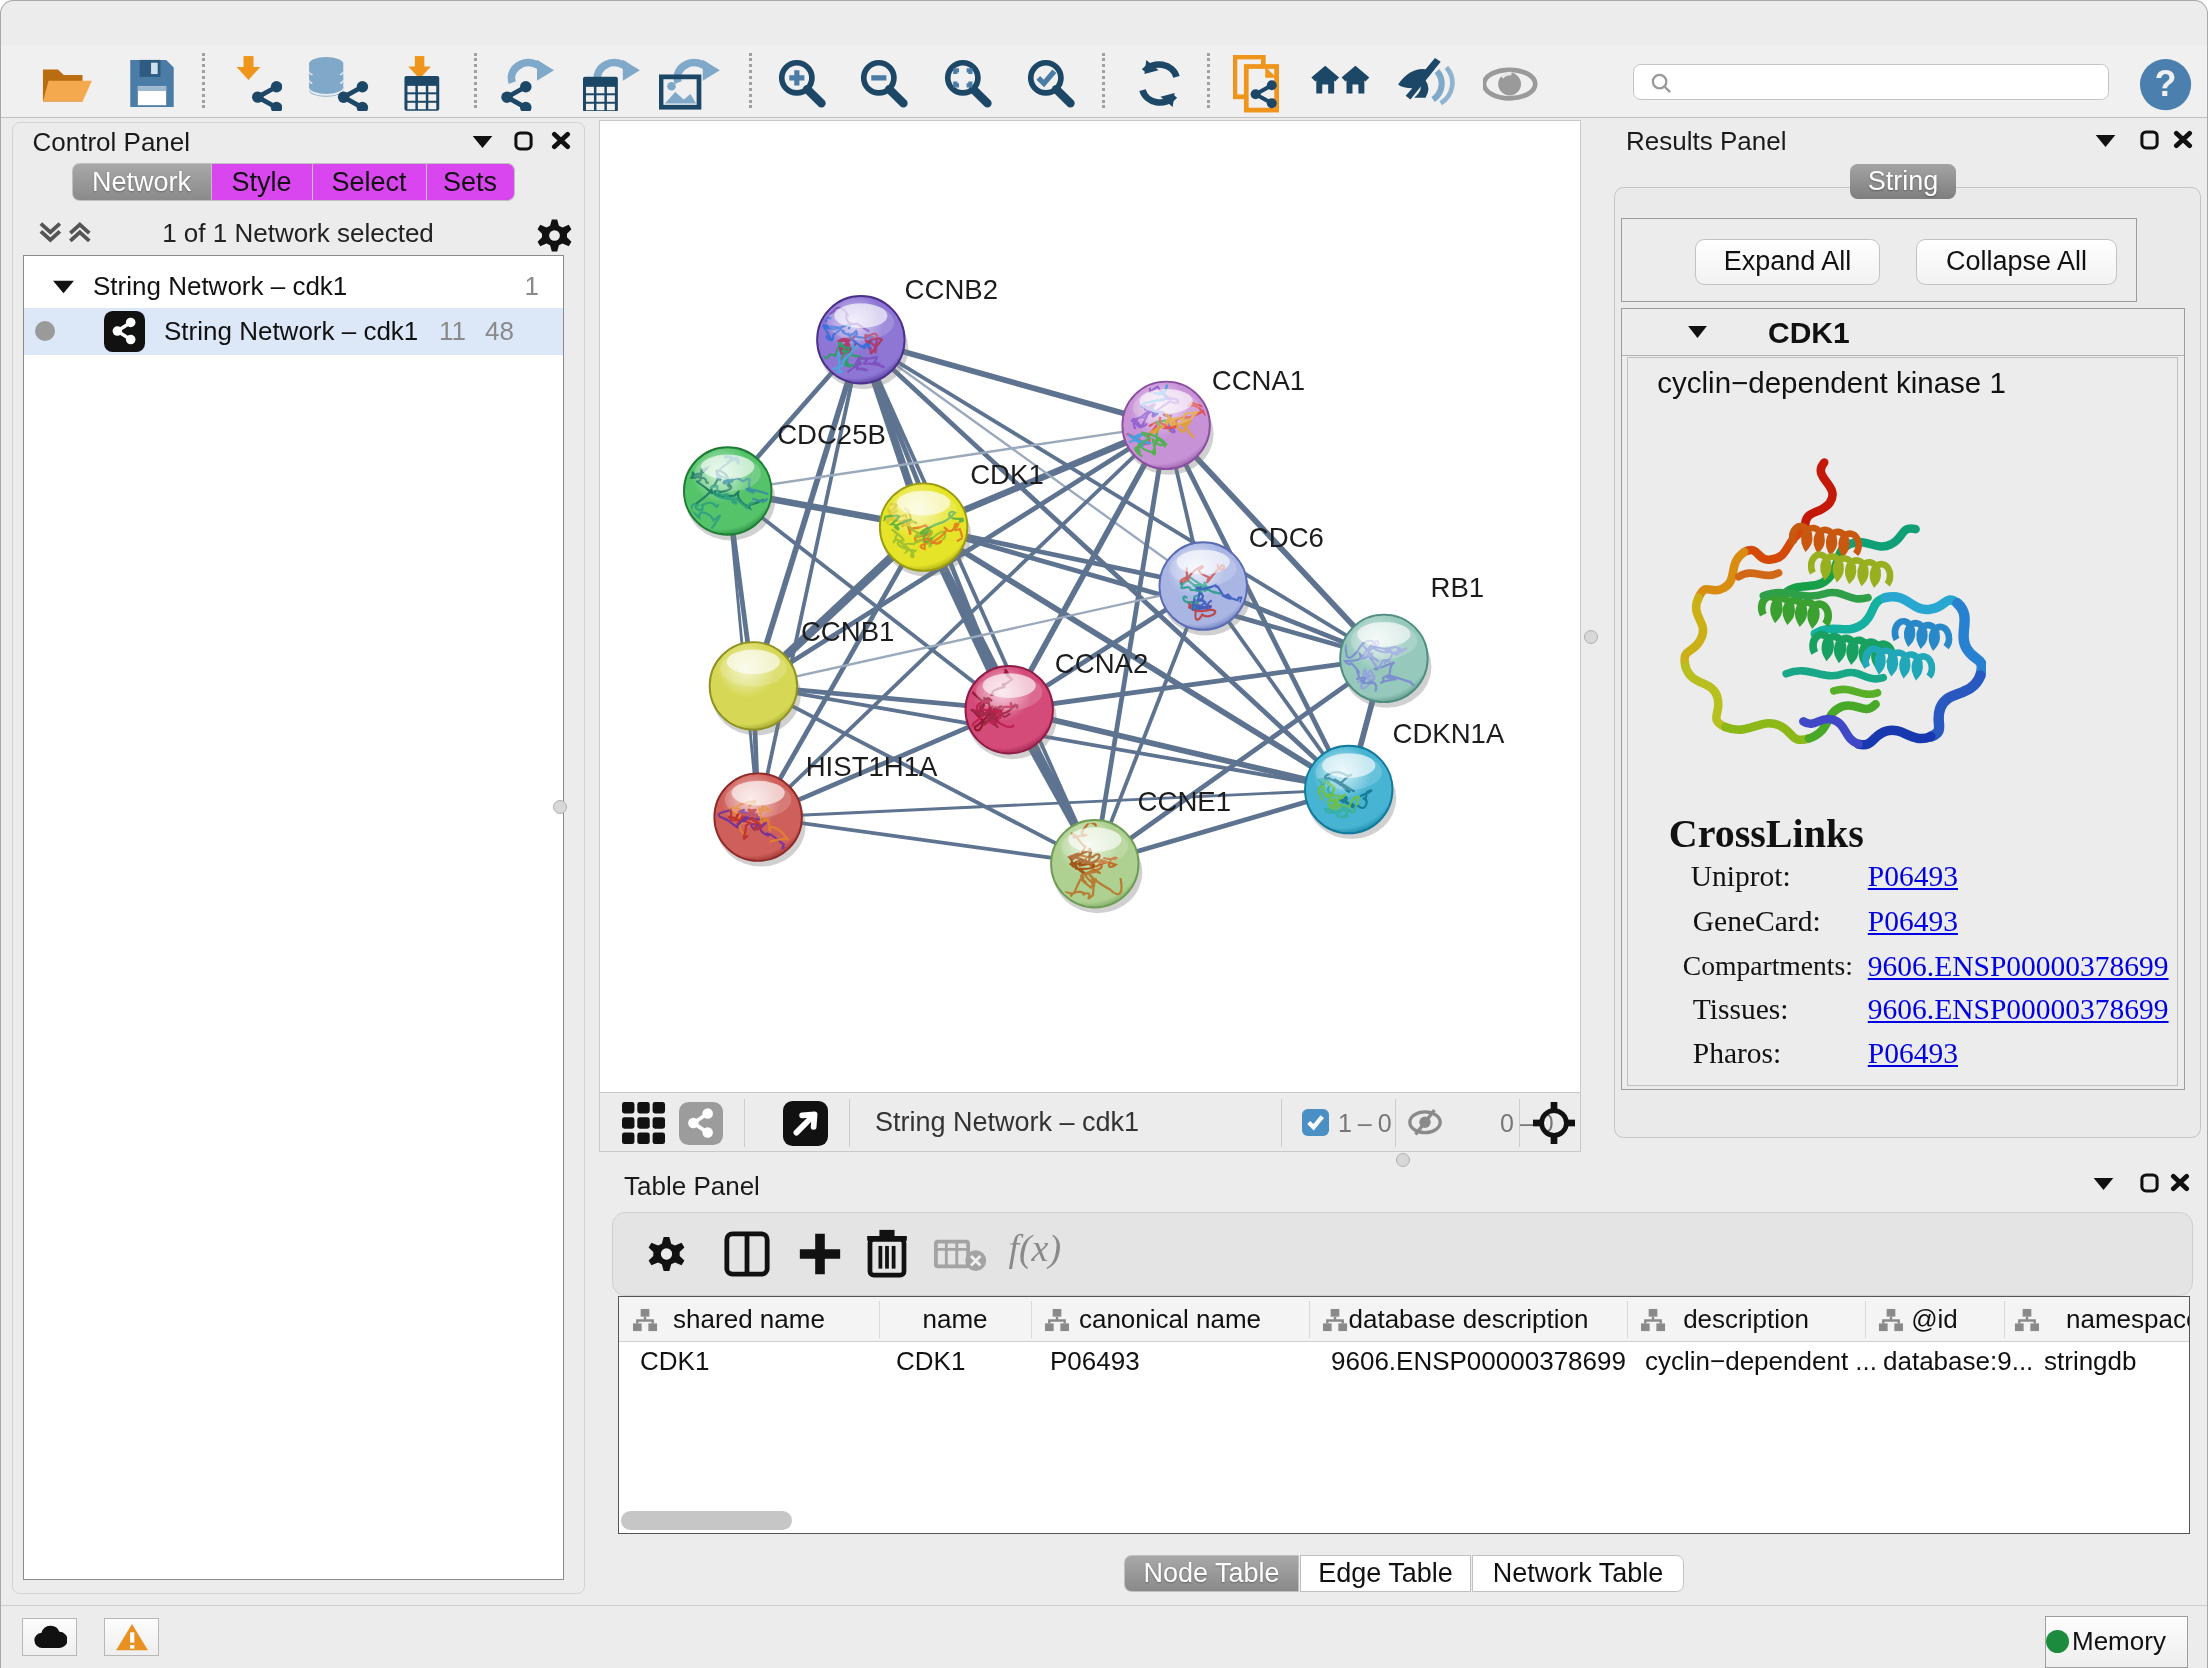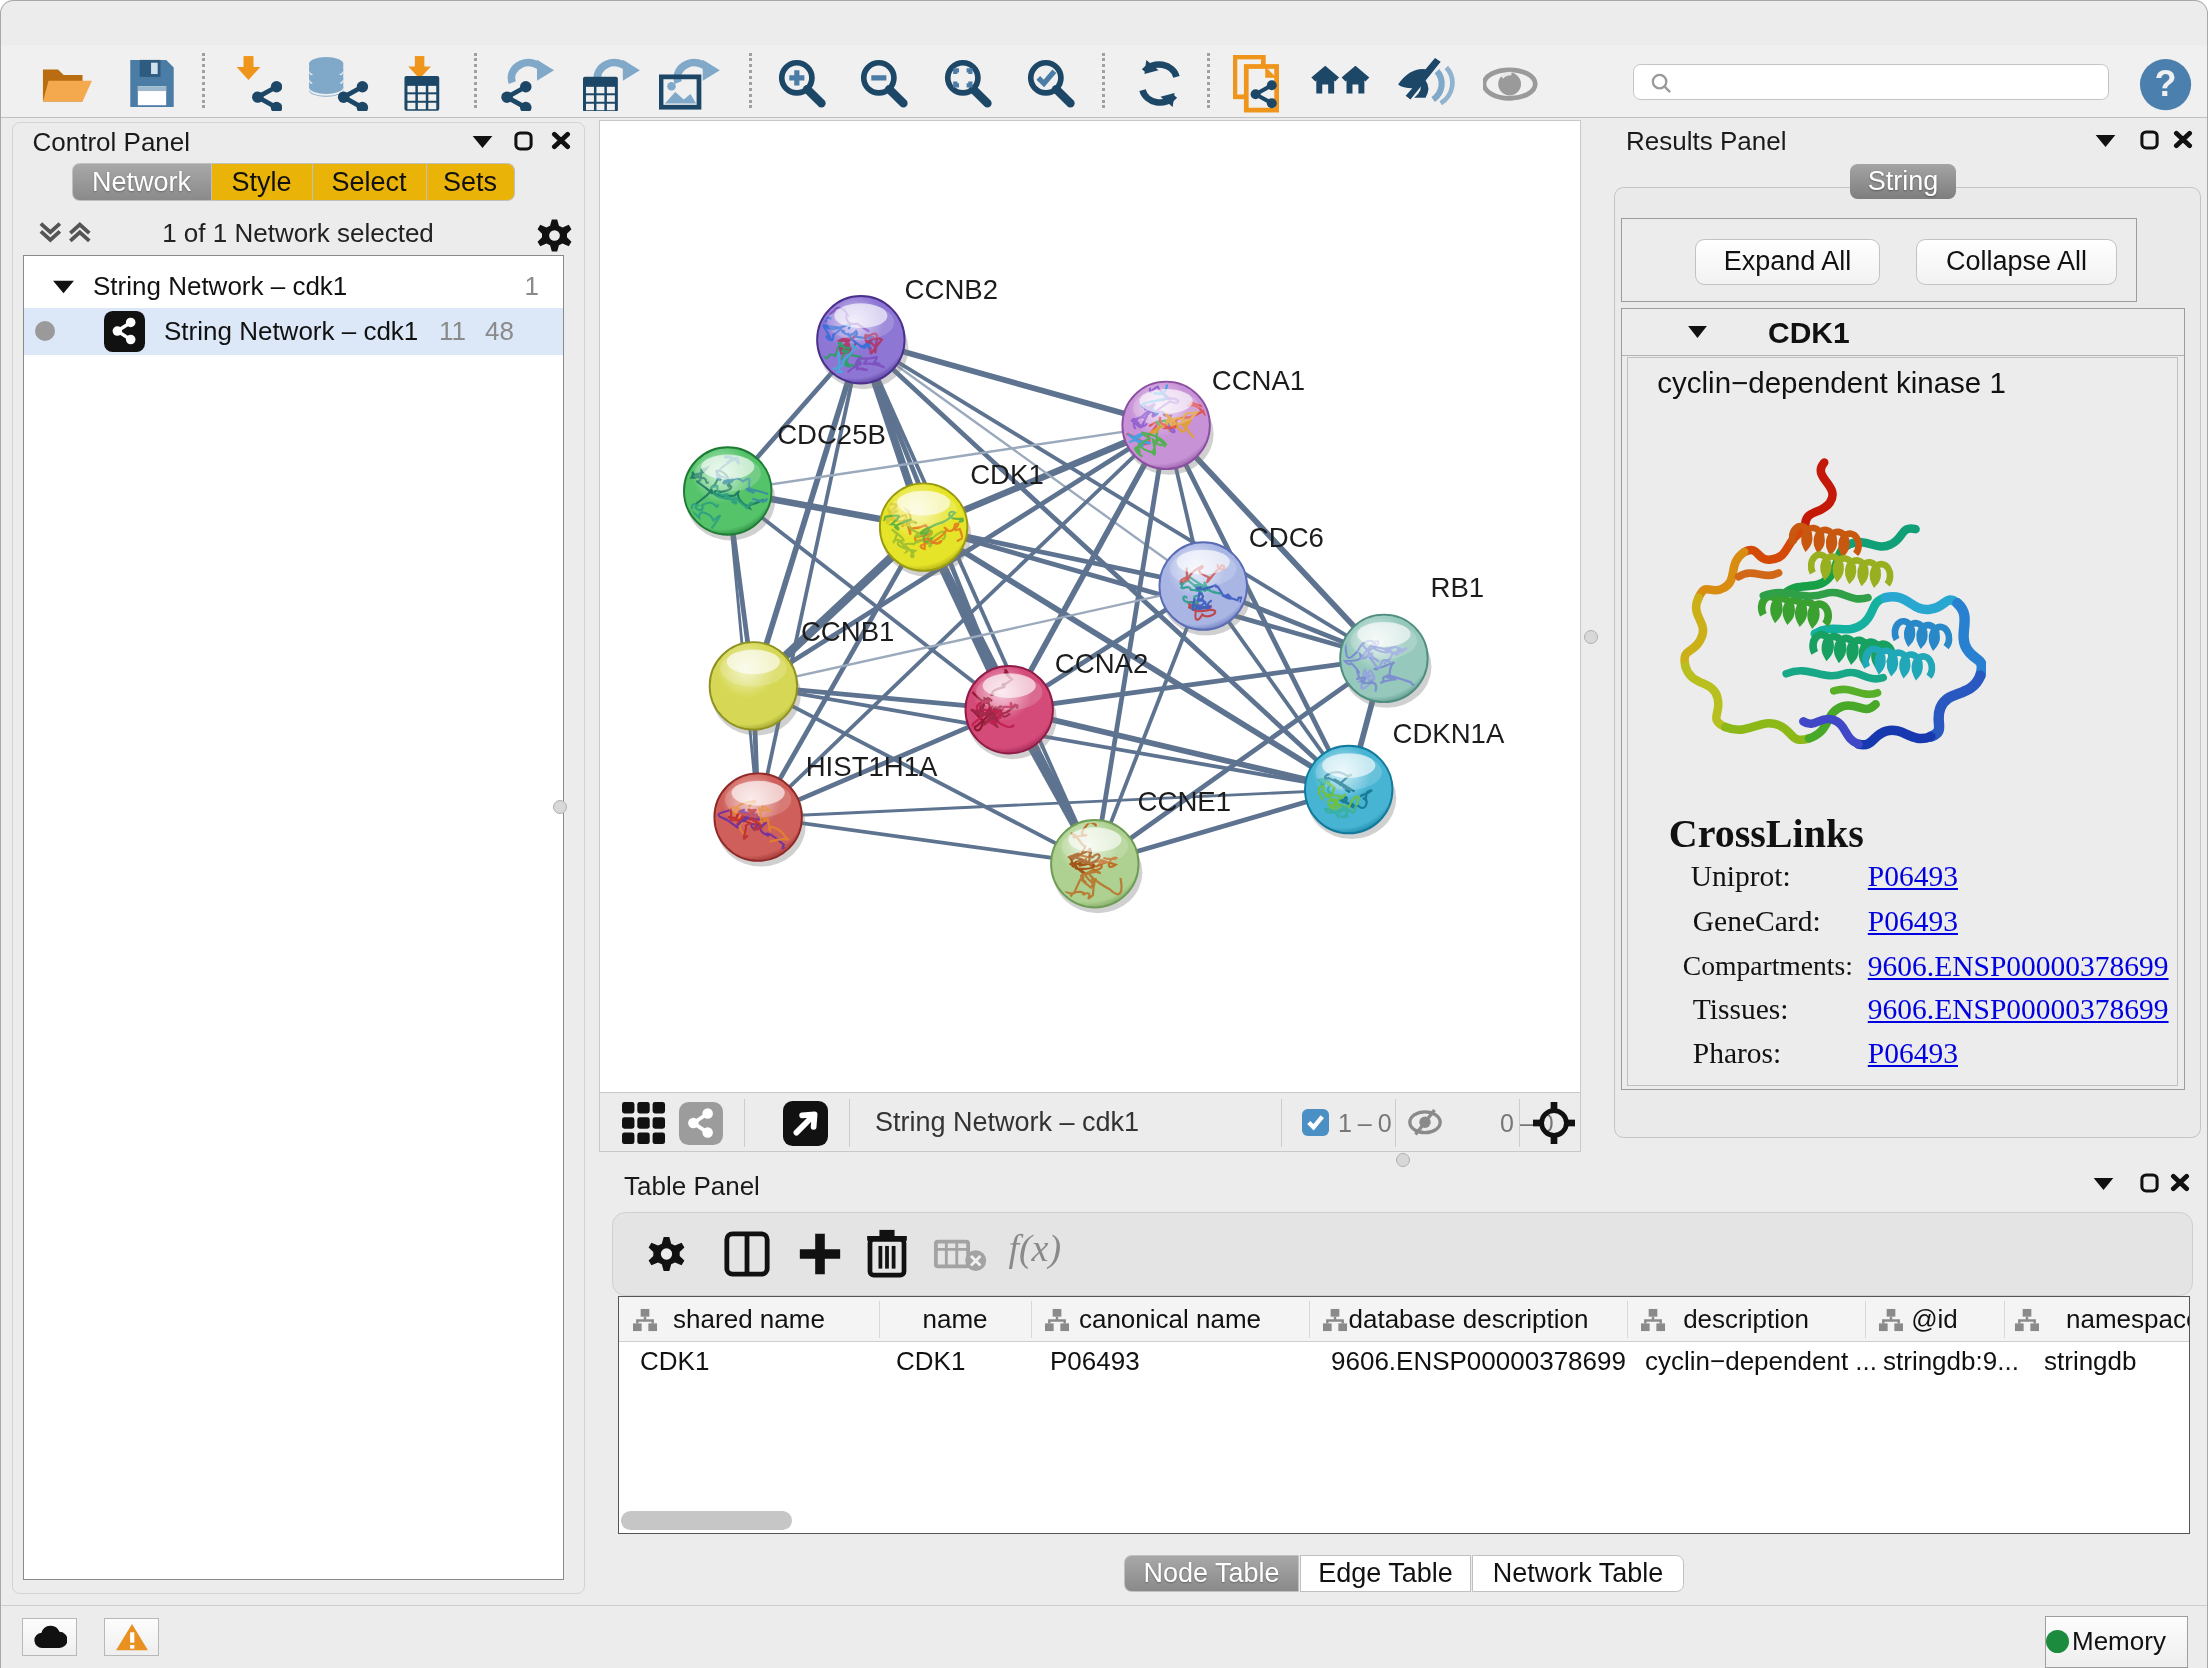--- a/index.html
+++ b/index.html
@@ -13,21 +13,21 @@
 .tsep{position:absolute;top:7.6px;height:55px;width:0;border-left:3.8px dotted #a0a0a0}
 .ticon{position:absolute;top:0}
 #searchbox{position:absolute;left:1632px;top:19px;width:476px;height:36px;background:#fff;border:1.9px solid #c4c4c4;border-radius:7.6px}
 #searchbox svg{position:absolute;left:15px;top:5.7px}
 
 .phead{position:absolute;font-size:26px;color:#1a1a1a}
 .pbtn{position:absolute;color:#111}
 
 #cpanel{position:absolute;left:10.5px;top:121px;width:573px;height:1472px;background:#ececec;border:1px solid #d2d2d2;border-radius:7.6px}
 .tabrow{position:absolute;display:flex}
-.tab{height:38px;background:#eab308;border:1px solid #c0c0c0;border-left:none;color:#111;font-size:27px;display:flex;align-items:center;justify-content:center}
+.tab{height:38px;background:#d946ef;border:1px solid #c0c0c0;border-left:none;color:#111;font-size:27px;display:flex;align-items:center;justify-content:center}
 .tab.sel{background:linear-gradient(#a8a8a8,#8a8a8a);color:#fff;text-shadow:0 1px 1.9px rgba(0,0,0,0.3)}
 .tab.first{border-left:1px solid #c0c0c0;border-radius:7.6px 0 0 7.6px}
 .tab.last{border-radius:0 7.6px 7.6px 0}
 #netsummary{position:absolute;left:10.5px;top:84px;width:550px;height:49px;font-size:26px;color:#222}
 #netlist{position:absolute;left:10.5px;top:132px;width:541px;height:1325px;background:#fff;border:1.9px solid #8a8a8a}
 .nrow{position:absolute;left:0;width:100%;height:45px;font-size:26px;color:#111;display:flex;align-items:center}
 .numgray{color:#8a8a8a}
 
 #netview{position:absolute;left:598px;top:119px;width:982px;height:1032px;background:#fff;border:1px solid #c8c8c8}
 #netcanvas{position:absolute;left:0;top:0;width:980px;height:971px;overflow:hidden}
@@ -837,21 +837,21 @@
             </g>
           </svg>
           <div class="tcolsep" style="left:1385px"></div>
           <div class="tcol" style="left:1447px;width:133px;justify-content:flex-start">namespace</div>
         </div>
       <div class="tcell" style="left:21px">CDK1</div>
         <div class="tcell" style="left:277px">CDK1</div>
         <div class="tcell" style="left:431px">P06493</div>
         <div class="tcell" style="left:712px">9606.ENSP00000378699</div>
         <div class="tcell" style="left:1026px">cyclin−dependent ...</div>
-        <div class="tcell" style="left:1264px">stringdb:9...</div>
+        <div class="tcell" style="left:1264px">database:9...</div>
         <div class="tcell" style="left:1425px">stringdb</div>
       <div id="tscroll"></div>
     </div>
     <div class="btab sel" style="left:524px;width:175px;border-radius:7.6px 0 0 7.6px">Node Table</div>
     <div class="btab" style="left:700px;width:171px">Edge Table</div>
     <div class="btab" style="left:872px;width:212px;border-radius:0 7.6px 7.6px 0">Network Table</div>
   </div>
 
   <div id="statusbar">
     <div class="sbtn" style="left:21px">

